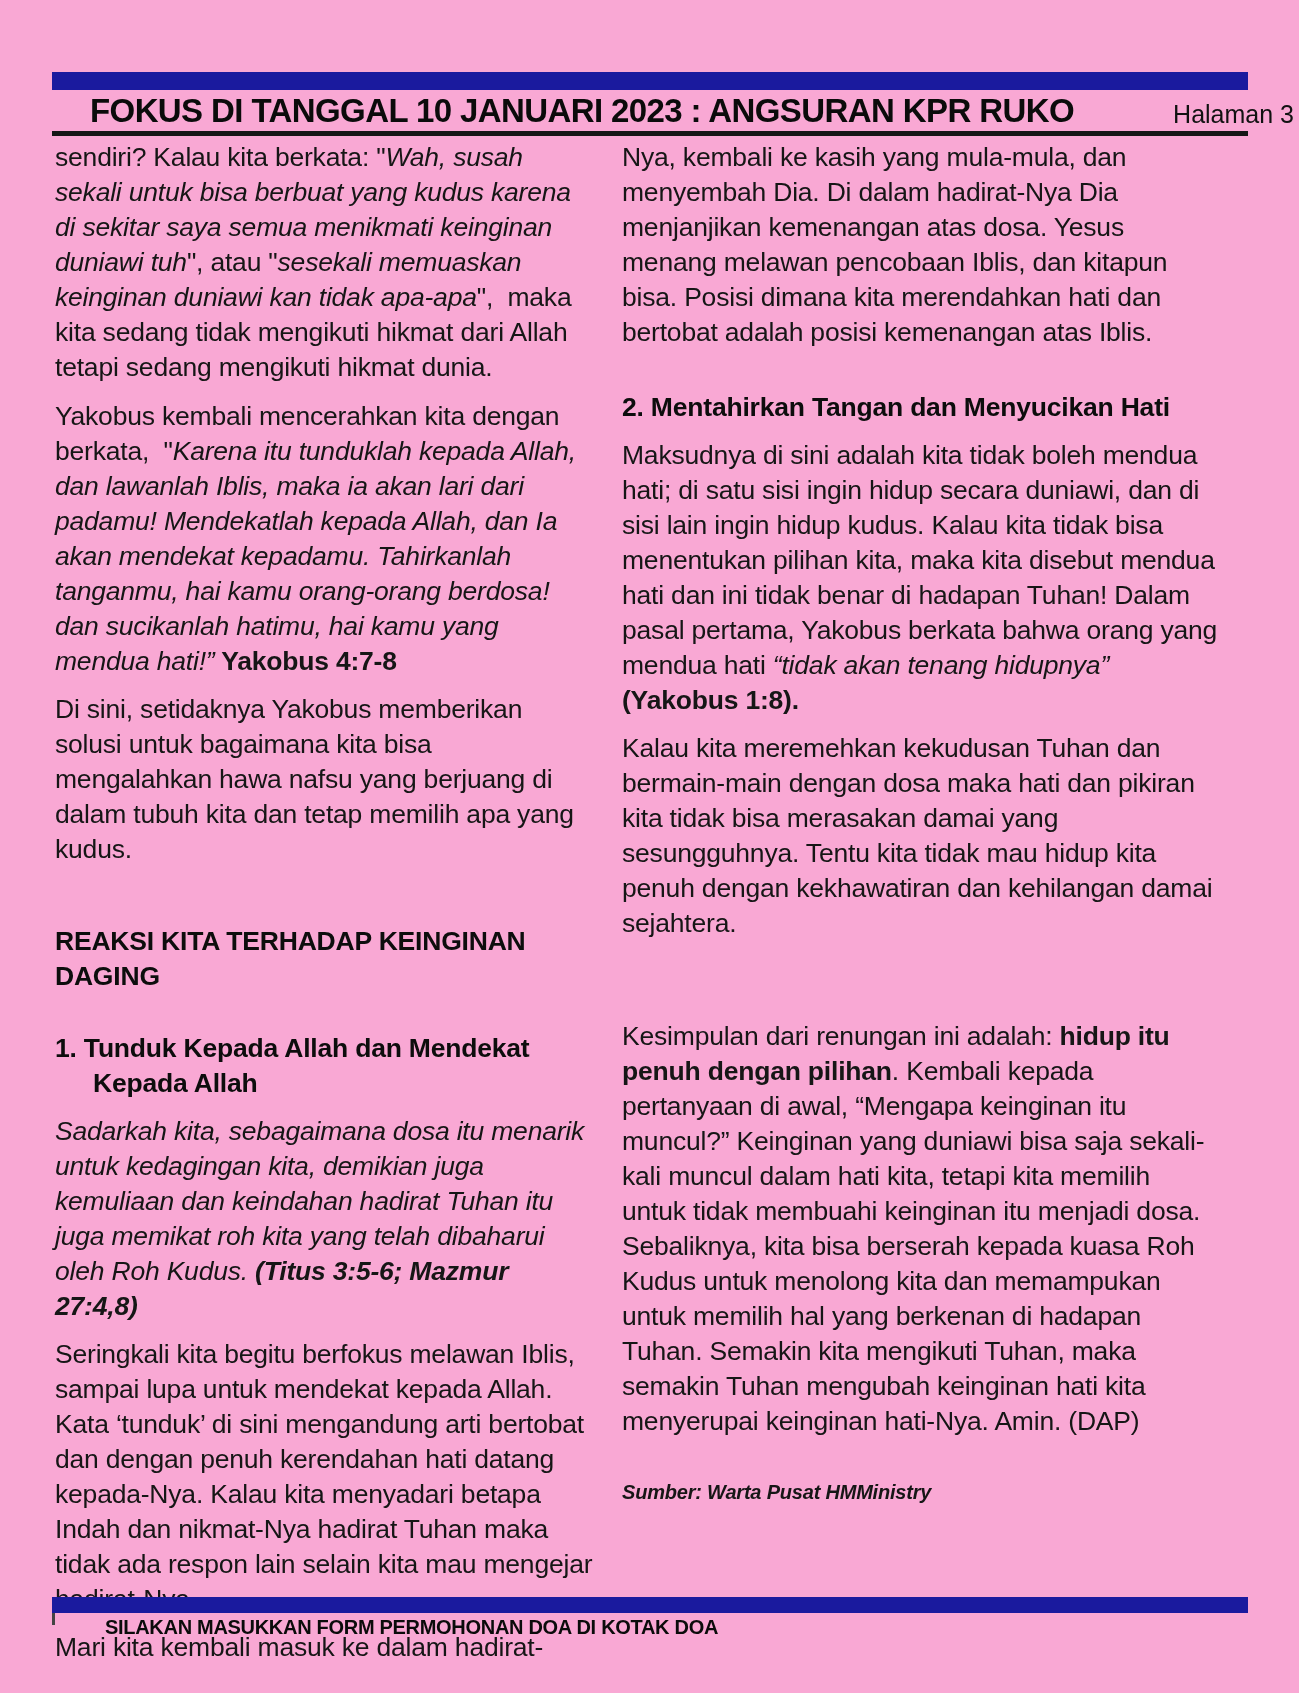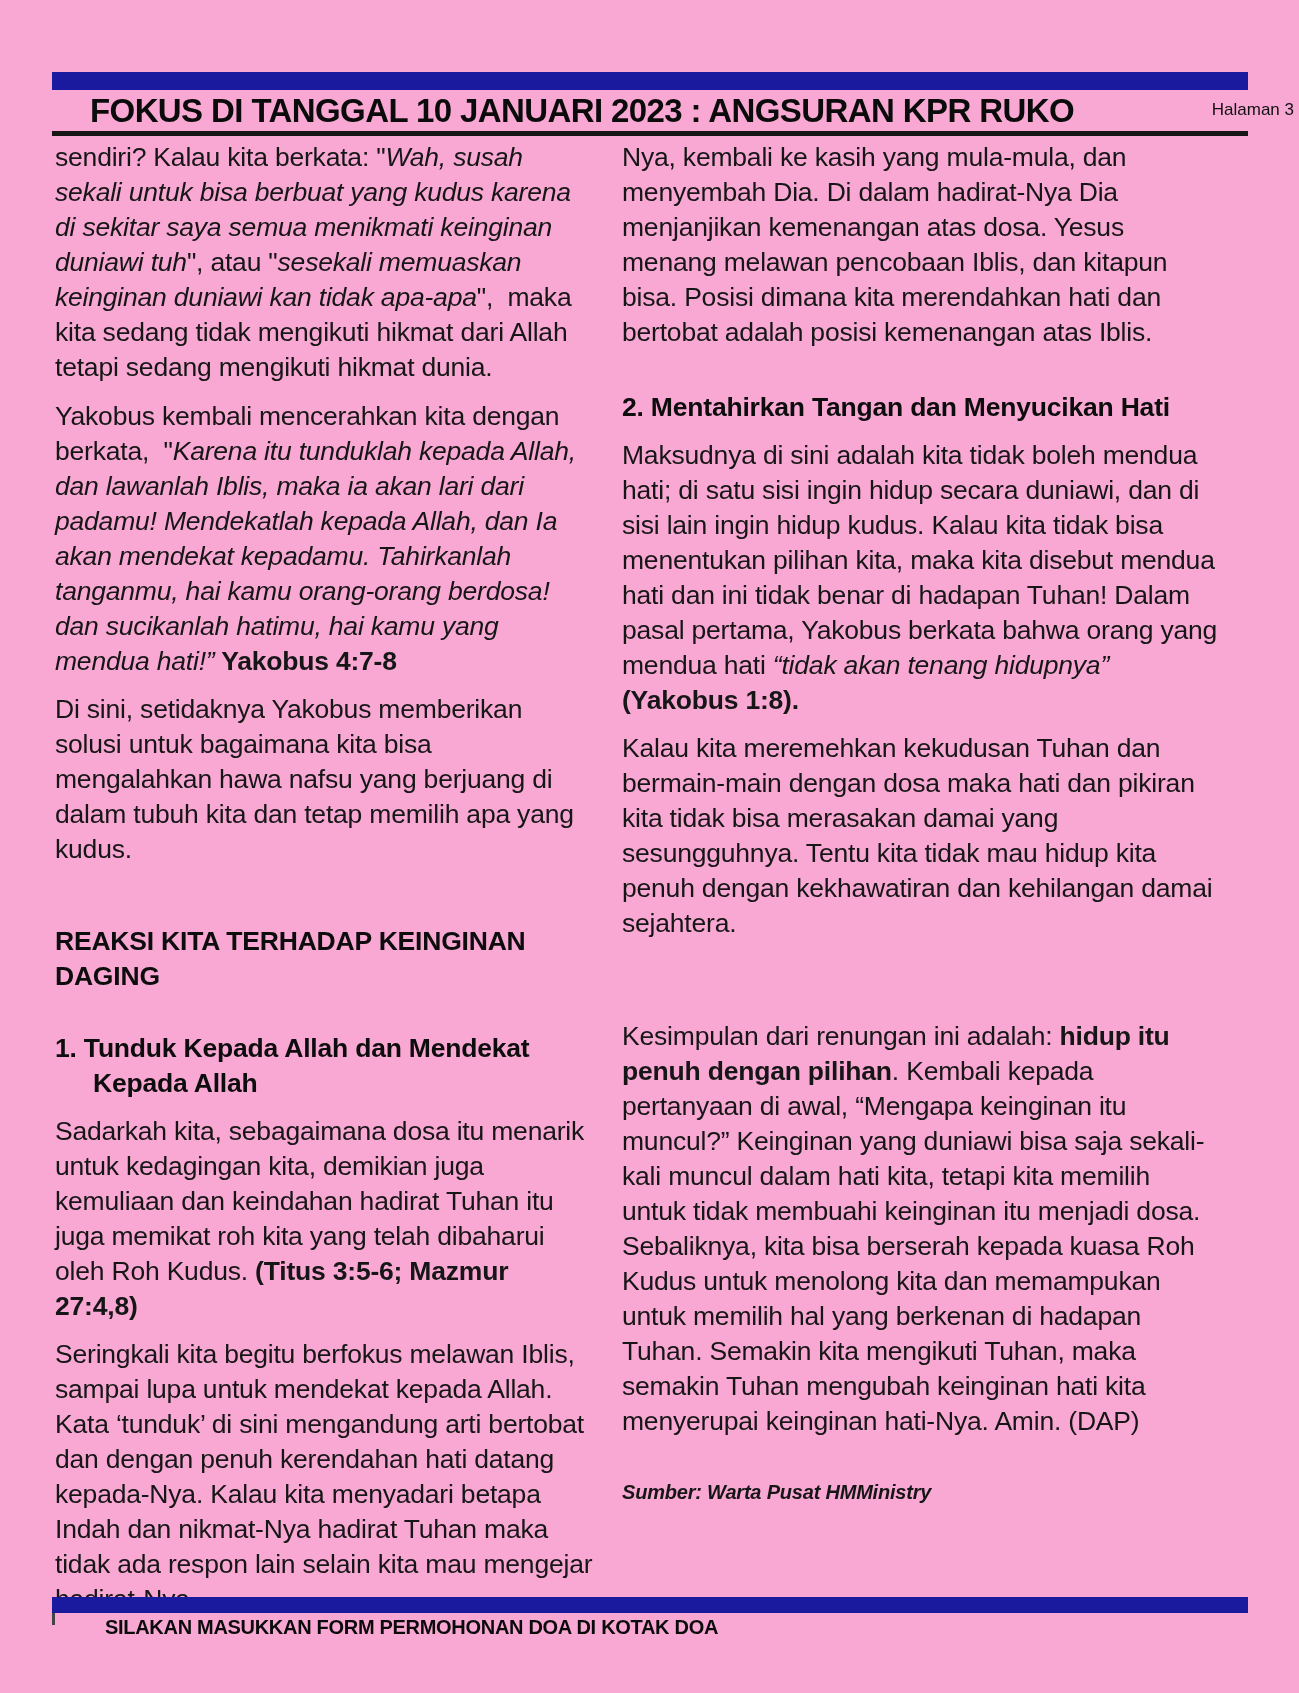--- a/index.html
+++ b/index.html
@@ -15,39 +15,39 @@
   }
   
   .topbar{position:absolute;left:52px;top:72px;width:1196px;height:18px;}
   .header-title{
     position:absolute;left:90px;top:92px;width:960px;
     font-size:33px;font-weight:bold;letter-spacing:-0.6px;
     white-space:nowrap;color:#0b0b0b;
   }
   .page-label{
     position:absolute;right:52px;top:100px;
-    font-size:17px;color:#111;
+    font-size:25px;color:#111;
   }
   .header-rule{position:absolute;left:52px;top:131px;width:1196px;height:5px;background:#161616;}
   
   .col{
     position:absolute;top:140px;
     font-size:26.5px;line-height:35px;letter-spacing:-0.2px;
   }
   .col-left{left:55px;width:540px;}
   .col-right{left:622px;width:598px;}
   .block{white-space:pre-wrap;}
   .block.p{margin-top:13px;}
   .block:first-child{margin-top:0;}
   .block.h1{margin-top:57px;font-weight:bold;color:#0d0d0d;}
   .block.h2{margin-top:37px;font-weight:bold;color:#0d0d0d;padding-left:38px;text-indent:-38px;}
   .col-right .block.h2{margin-top:40px;}
   .block.p2{margin-top:14px;}
   .block.p_gap{margin-top:78px;}
-  .block.p_sad{}
+  .block.p_sad{font-style:italic;}
   .block.source{margin-top:36px;font-weight:bold;font-style:italic;font-size:20px;}
   .run-n{}
   .run-i{font-style:italic;}
   .run-b{font-weight:bold;}
   .run-bi{font-weight:bold;font-style:italic;}
   
   .botbar{position:absolute;left:52px;top:1597px;width:1196px;height:16px;}
   .footer-tick{position:absolute;left:52px;top:1613px;width:3px;height:12px;background:#444;}
   .footer-notice{
     position:absolute;left:105px;top:1616px;width:1100px;
@@ -69,20 +69,21 @@
   <div class="header-rule"></div>
 
   <div class="col col-left">
       <div class="block p"><span class="run-n">sendiri? Kalau kita berkata: "</span><span class="run-i">Wah, susah sekali untuk bisa berbuat yang kudus karena di sekitar saya semua menikmati keinginan duniawi tuh</span><span class="run-n">", atau "</span><span class="run-i">sesekali memuaskan keinginan duniawi kan tidak apa-apa</span><span class="run-n">",  maka kita sedang tidak mengikuti hikmat dari Allah tetapi sedang mengikuti hikmat dunia.</span></div>
       <div class="block p p2"><span class="run-n">Yakobus kembali mencerahkan kita dengan berkata,  "</span><span class="run-i">Karena itu tunduklah kepada Allah, dan lawanlah Iblis, maka ia akan lari dari padamu! Mendekatlah kepada Allah, dan Ia akan mendekat kepadamu. Tahirkanlah tanganmu, hai kamu orang-orang berdosa! dan sucikanlah hatimu, hai kamu yang mendua hati!”</span><span class="run-b"> Yakobus 4:7-8</span></div>
       <div class="block p"><span class="run-n">Di sini, setidaknya Yakobus memberikan solusi untuk bagaimana kita bisa mengalahkan hawa nafsu yang berjuang di dalam tubuh kita dan tetap memilih apa yang kudus.</span></div>
       <div class="block h1"><span class="run-n">REAKSI KITA TERHADAP KEINGINAN DAGING</span></div>
       <div class="block h2"><span class="run-n">1. Tunduk Kepada Allah dan Mendekat Kepada Allah</span></div>
       <div class="block p p_sad"><span class="run-n">Sadarkah kita, sebagaimana dosa itu menarik untuk kedagingan kita, demikian juga kemuliaan dan keindahan hadirat Tuhan itu juga memikat roh kita yang telah dibaharui oleh Roh Kudus. </span><span class="run-b">(Titus 3:5-6; Mazmur 27:4,8)</span></div>
       <div class="block p"><span class="run-n">Seringkali kita begitu berfokus melawan Iblis, sampai lupa untuk mendekat kepada Allah. Kata ‘tunduk’ di sini mengandung arti bertobat dan dengan penuh kerendahan hati datang kepada-Nya. Kalau kita menyadari betapa Indah dan nikmat-Nya hadirat Tuhan maka tidak ada respon lain selain kita mau mengejar hadirat-Nya.</span></div>
+      <div class="block p"><span class="run-n">Mari kita kembali masuk ke dalam hadirat-</span></div>
     </div>
 
   <div class="col col-right">
       <div class="block p"><span class="run-n">Nya, kembali ke kasih yang mula-mula, dan menyembah Dia. Di dalam hadirat-Nya Dia menjanjikan kemenangan atas dosa. Yesus menang melawan pencobaan Iblis, dan kitapun bisa. Posisi dimana kita merendahkan hati dan bertobat adalah posisi kemenangan atas Iblis.</span></div>
       <div class="block h2"><span class="run-n">2. Mentahirkan Tangan dan Menyucikan Hati</span></div>
       <div class="block p"><span class="run-n">Maksudnya di sini adalah kita tidak boleh mendua hati; di satu sisi ingin hidup secara duniawi, dan di sisi lain ingin hidup kudus. Kalau kita tidak bisa menentukan pilihan kita, maka kita disebut mendua hati dan ini tidak benar di hadapan Tuhan! Dalam pasal pertama, Yakobus berkata bahwa orang yang mendua hati </span><span class="run-i">“tidak akan tenang hidupnya” </span><span class="run-b">(Yakobus 1:8).</span></div>
       <div class="block p"><span class="run-n">Kalau kita meremehkan kekudusan Tuhan dan bermain-main dengan dosa maka hati dan pikiran kita tidak bisa merasakan damai yang sesungguhnya. Tentu kita tidak mau hidup kita penuh dengan kekhawatiran dan kehilangan damai sejahtera.</span></div>
       <div class="block p p_gap"><span class="run-n">Kesimpulan dari renungan ini adalah: </span><span class="run-b">hidup itu penuh dengan pilihan</span><span class="run-n">. Kembali kepada pertanyaan di awal, “Mengapa keinginan itu muncul?” Keinginan yang duniawi bisa saja sekali-kali muncul dalam hati kita, tetapi kita memilih untuk tidak membuahi keinginan itu menjadi dosa. Sebaliknya, kita bisa berserah kepada kuasa Roh Kudus untuk menolong kita dan memampukan untuk memilih hal yang berkenan di hadapan Tuhan. Semakin kita mengikuti Tuhan, maka semakin Tuhan mengubah keinginan hati kita menyerupai keinginan hati-Nya. Amin. (DAP)</span></div>
       <div class="block source"><span class="run-bi">Sumber: Warta Pusat HMMinistry</span></div>
     </div>

